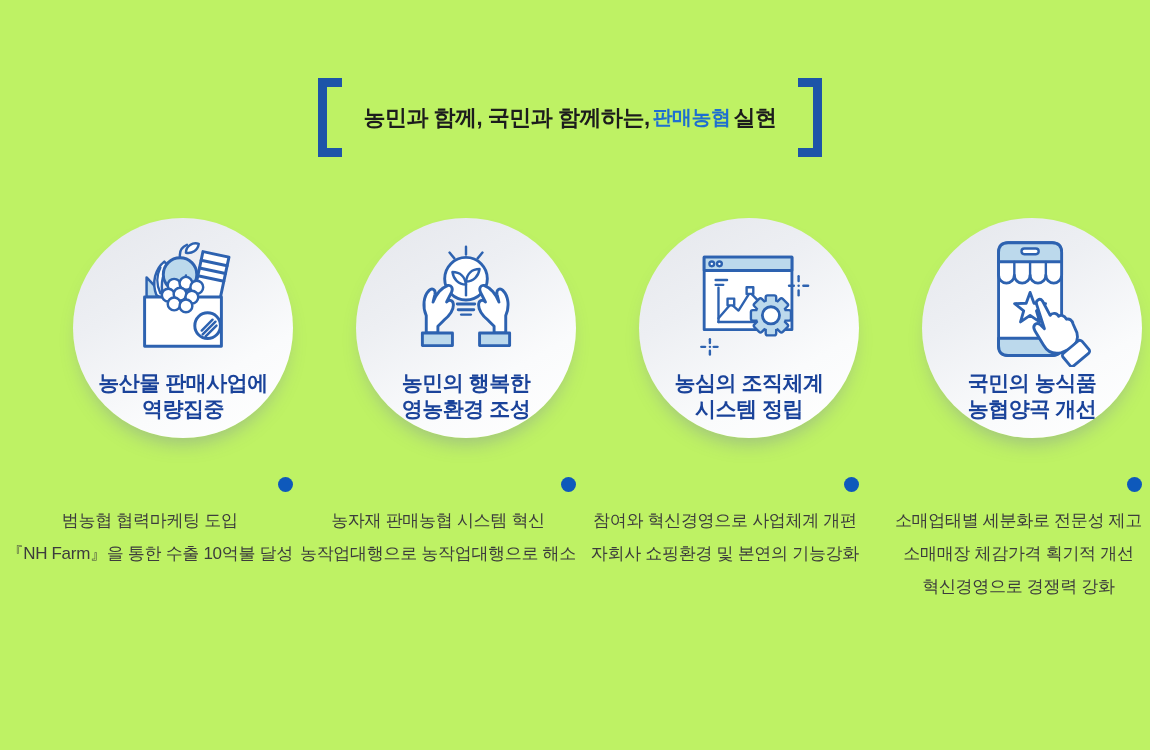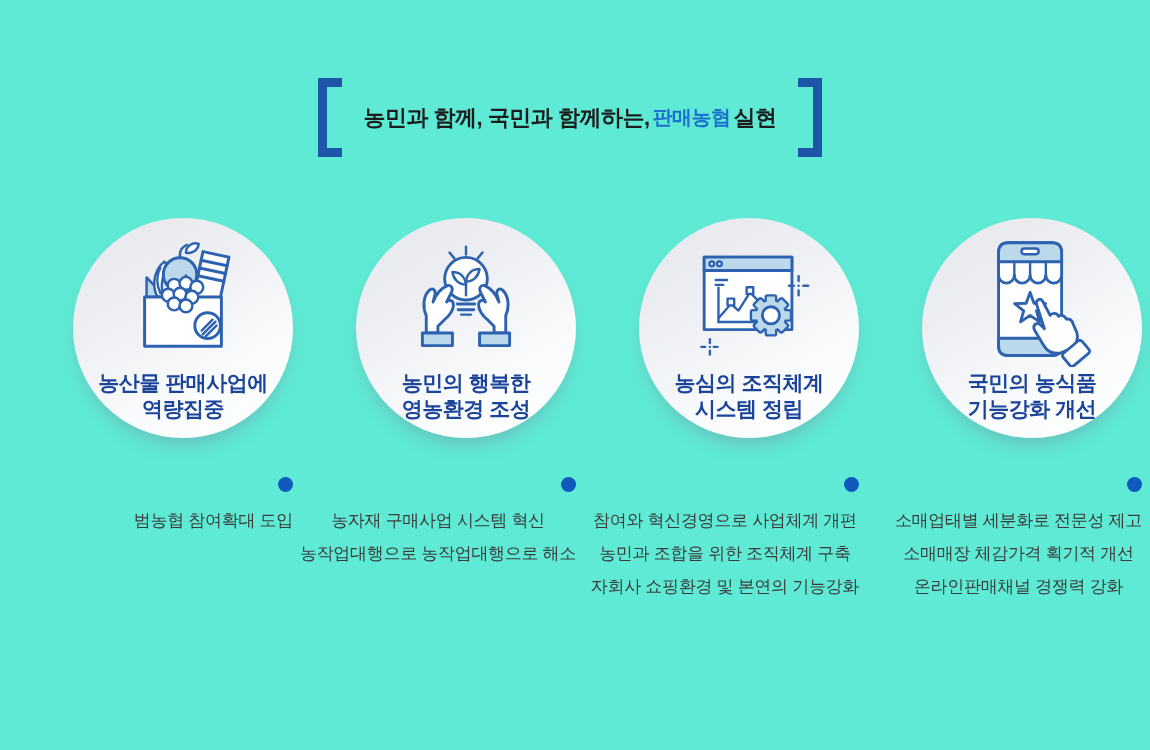--- a/index.html
+++ b/index.html
@@ -1,17 +1,17 @@
 <!DOCTYPE html>
 <html><head>
 <meta charset="utf-8">
 <style>
   html,body{margin:0;padding:0;background:#ffffff;}
   .stage{
-    position:relative;width:1150px;height:750px;background:#5eead4;overflow:hidden;
+    position:relative;width:1150px;height:750px;background:#bef264;overflow:hidden;
     font-family:"Liberation Sans","DejaVu Sans",sans-serif;
   }
   
   .header{position:absolute;left:318px;top:78px;width:504px;height:79px;
     display:flex;align-items:stretch;justify-content:space-between;box-sizing:border-box;}
   .bracket{flex:0 0 24px;width:24px;box-sizing:border-box;}
   .bracket-left{border-left:9px solid #1d55a8;border-top:9px solid #1d55a8;border-bottom:9px solid #1d55a8;}
   .bracket-right{border-right:9px solid #1d55a8;border-top:9px solid #1d55a8;border-bottom:9px solid #1d55a8;}
   .header-title{flex:1;display:flex;align-items:center;justify-content:center;
     font-size:22px;font-weight:700;color:#1c1c1c;letter-spacing:-0.5px;white-space:nowrap;}
@@ -90,21 +90,22 @@
             </g>
           </svg>
         </div>
         <div class="circle-title">
           <div>농산물 판매사업에</div>
           <div>역량집중</div>
         </div>
       </div>
       <div class="dot"></div>
       <div class="bullets">
-        <div class="bullet">범농협 참여확대 도입</div>
+        <div class="bullet">범농협 협력마케팅 도입</div>
+        <div class="bullet">『NH Farm』을 통한 수출 10억불 달성</div>
       </div>
     </div>
 
     <div class="card">
       <div class="circle">
         <div class="icon-box">
           <svg width="128" height="126" viewBox="0 0 130 130" aria-hidden="true">
             <g class="ln">
               <path d="M48,14 L53,20"></path>
                 <path d="M65,8 L65,16"></path>
@@ -125,21 +126,21 @@
             </g>
           </svg>
         </div>
         <div class="circle-title">
           <div>농민의 행복한</div>
           <div>영농환경 조성</div>
         </div>
       </div>
       <div class="dot"></div>
       <div class="bullets">
-        <div class="bullet">농자재 구매사업 시스템 혁신</div>
+        <div class="bullet">농자재 판매농협 시스템 혁신</div>
         <div class="bullet">농작업대행으로 농작업대행으로 해소</div>
       </div>
     </div>
 
     <div class="card">
       <div class="circle">
         <div class="icon-box">
           <svg width="128" height="124" viewBox="0 0 130 130" aria-hidden="true">
             <rect class="st" x="18" y="18" width="92" height="76"></rect>
             <rect class="lt" x="18" y="18" width="92" height="14"></rect>
@@ -175,21 +176,20 @@
           </svg>
         </div>
         <div class="circle-title">
           <div>농심의 조직체계</div>
           <div>시스템 정립</div>
         </div>
       </div>
       <div class="dot"></div>
       <div class="bullets">
         <div class="bullet">참여와 혁신경영으로 사업체계 개편</div>
-        <div class="bullet">농민과 조합을 위한 조직체계 구축</div>
         <div class="bullet">자회사 쇼핑환경 및 본연의 기능강화</div>
       </div>
     </div>
 
     <div class="card">
       <div class="circle">
         <div class="icon-box">
           <svg width="128" height="130" viewBox="0 0 134 136" aria-hidden="true">
             <rect class="st" x="32" y="6" width="66" height="118" rx="10"></rect>
             <path class="lt" d="M32,26 V16 Q32,6 42,6 H88 Q98,6 98,16 V26 Z"></path>
@@ -201,25 +201,25 @@
             <polygon class="st" points="65,58 69.1,69.3 81.2,69.7 71.7,77.2 75,88.8 65,82 55,88.8 58.3,77.2 48.8,69.7 60.9,69.3"></polygon>
             <path class="lt" d="M32,106 H98 V114 Q98,124 88,124 H42 Q32,124 32,114 Z"></path>
             <path class="st" d="M72,71 C70,67 75,63 78,67 L86,82 C88,79 93,79 95,83 C97,81 101,82 103,86 C106,85 109,87 110,91 L114,100 C116,107 113,113 107,117 L98,121 C90,123 83,120 79,113 L70,98 C67,93 71,88 76,92 L80,96 Z"></path>
             <g transform="rotate(-40 112 122)">
               <rect class="st" x="100" y="114" width="26" height="17" rx="3"></rect>
             </g>
           </svg>
         </div>
         <div class="circle-title">
           <div>국민의 농식품</div>
-          <div>기능강화 개선</div>
+          <div>농협양곡 개선</div>
         </div>
       </div>
       <div class="dot"></div>
       <div class="bullets">
         <div class="bullet">소매업태별 세분화로 전문성 제고</div>
         <div class="bullet">소매매장 체감가격 획기적 개선</div>
-        <div class="bullet">온라인판매채널 경쟁력 강화</div>
+        <div class="bullet">혁신경영으로 경쟁력 강화</div>
       </div>
     </div>
 
   </div>
 </div>
 
 </body></html>

